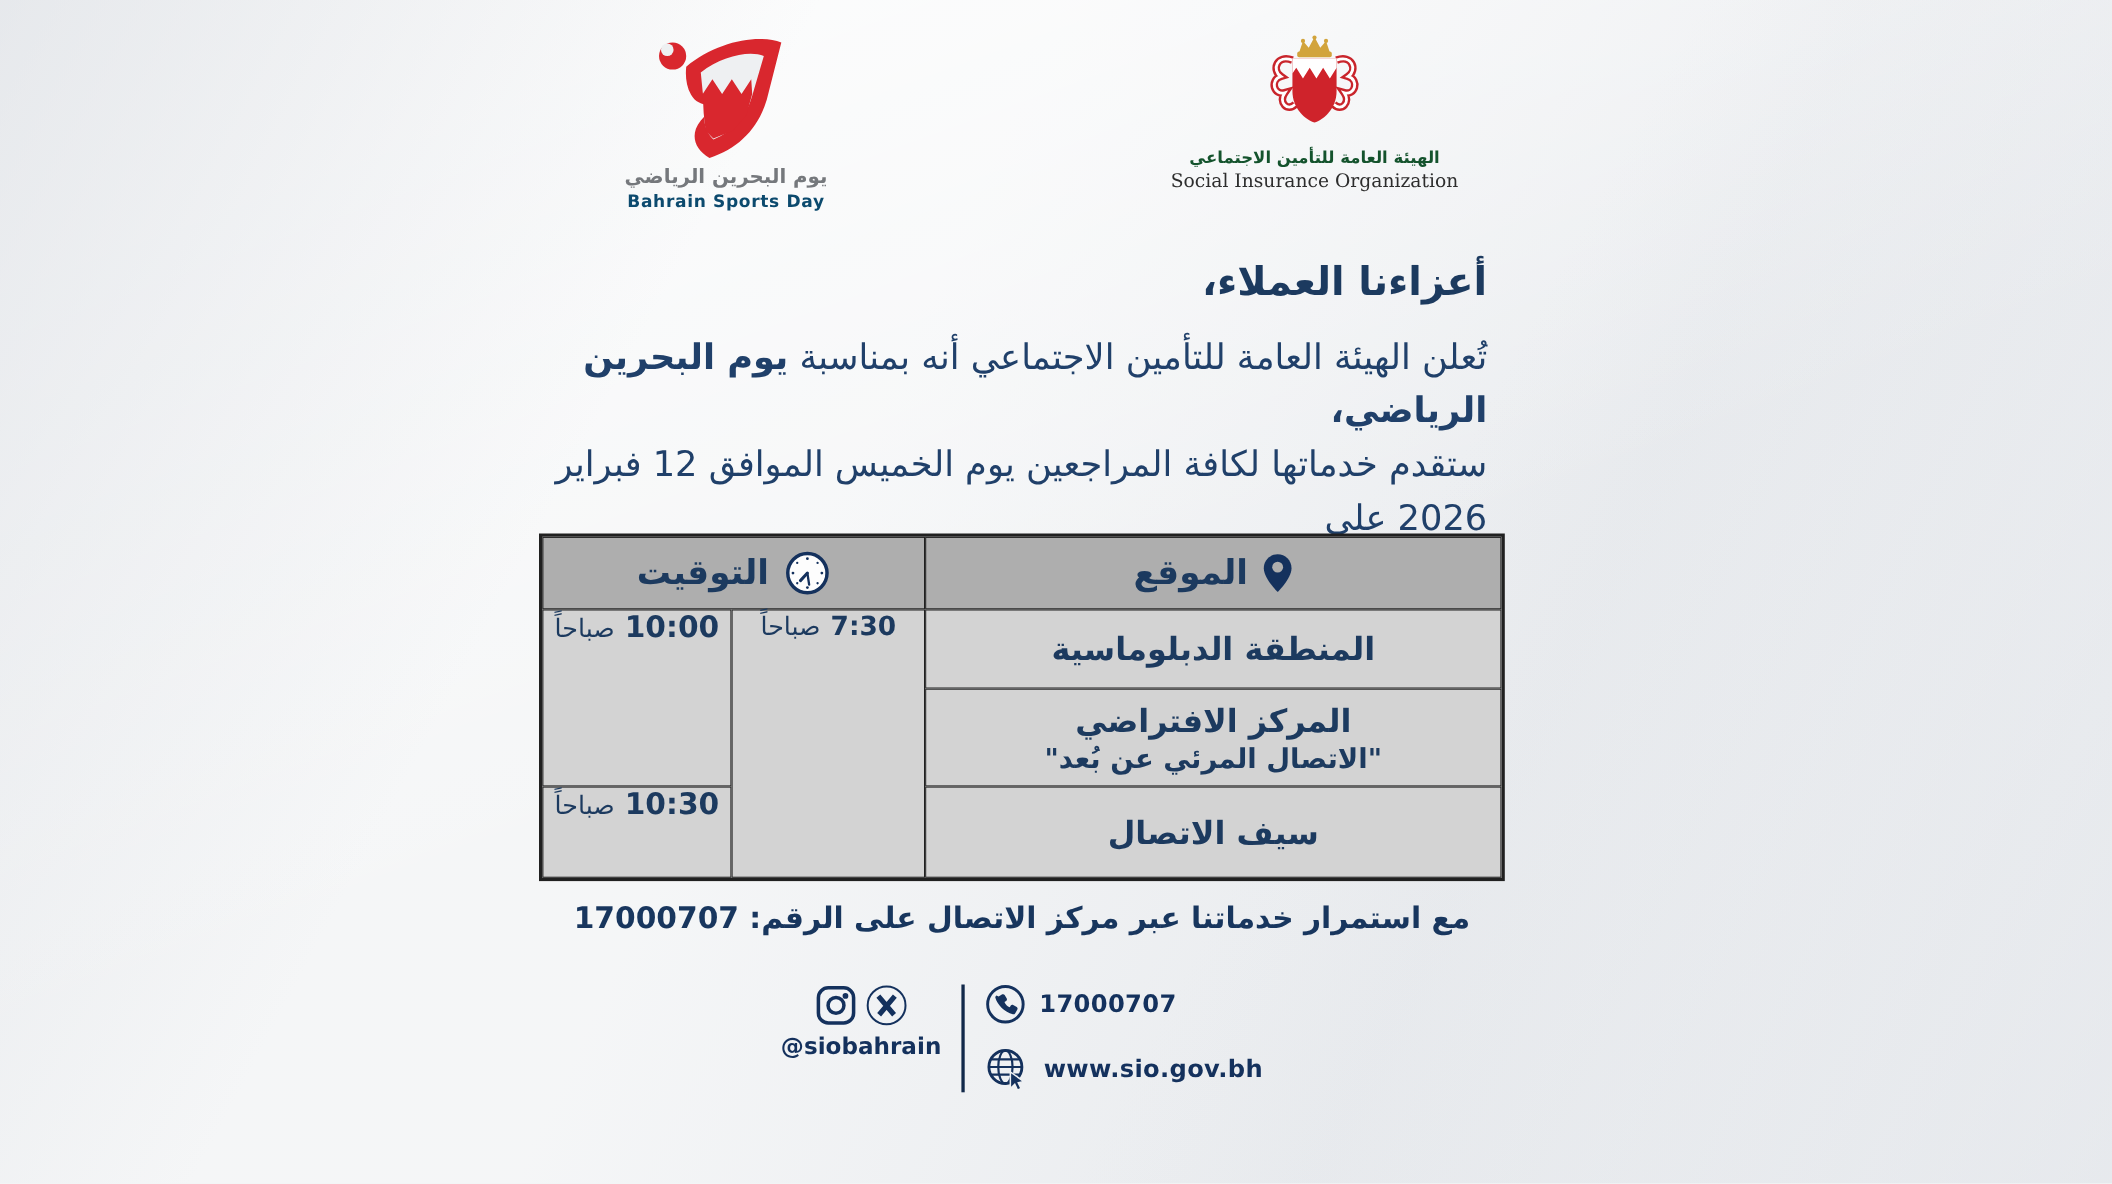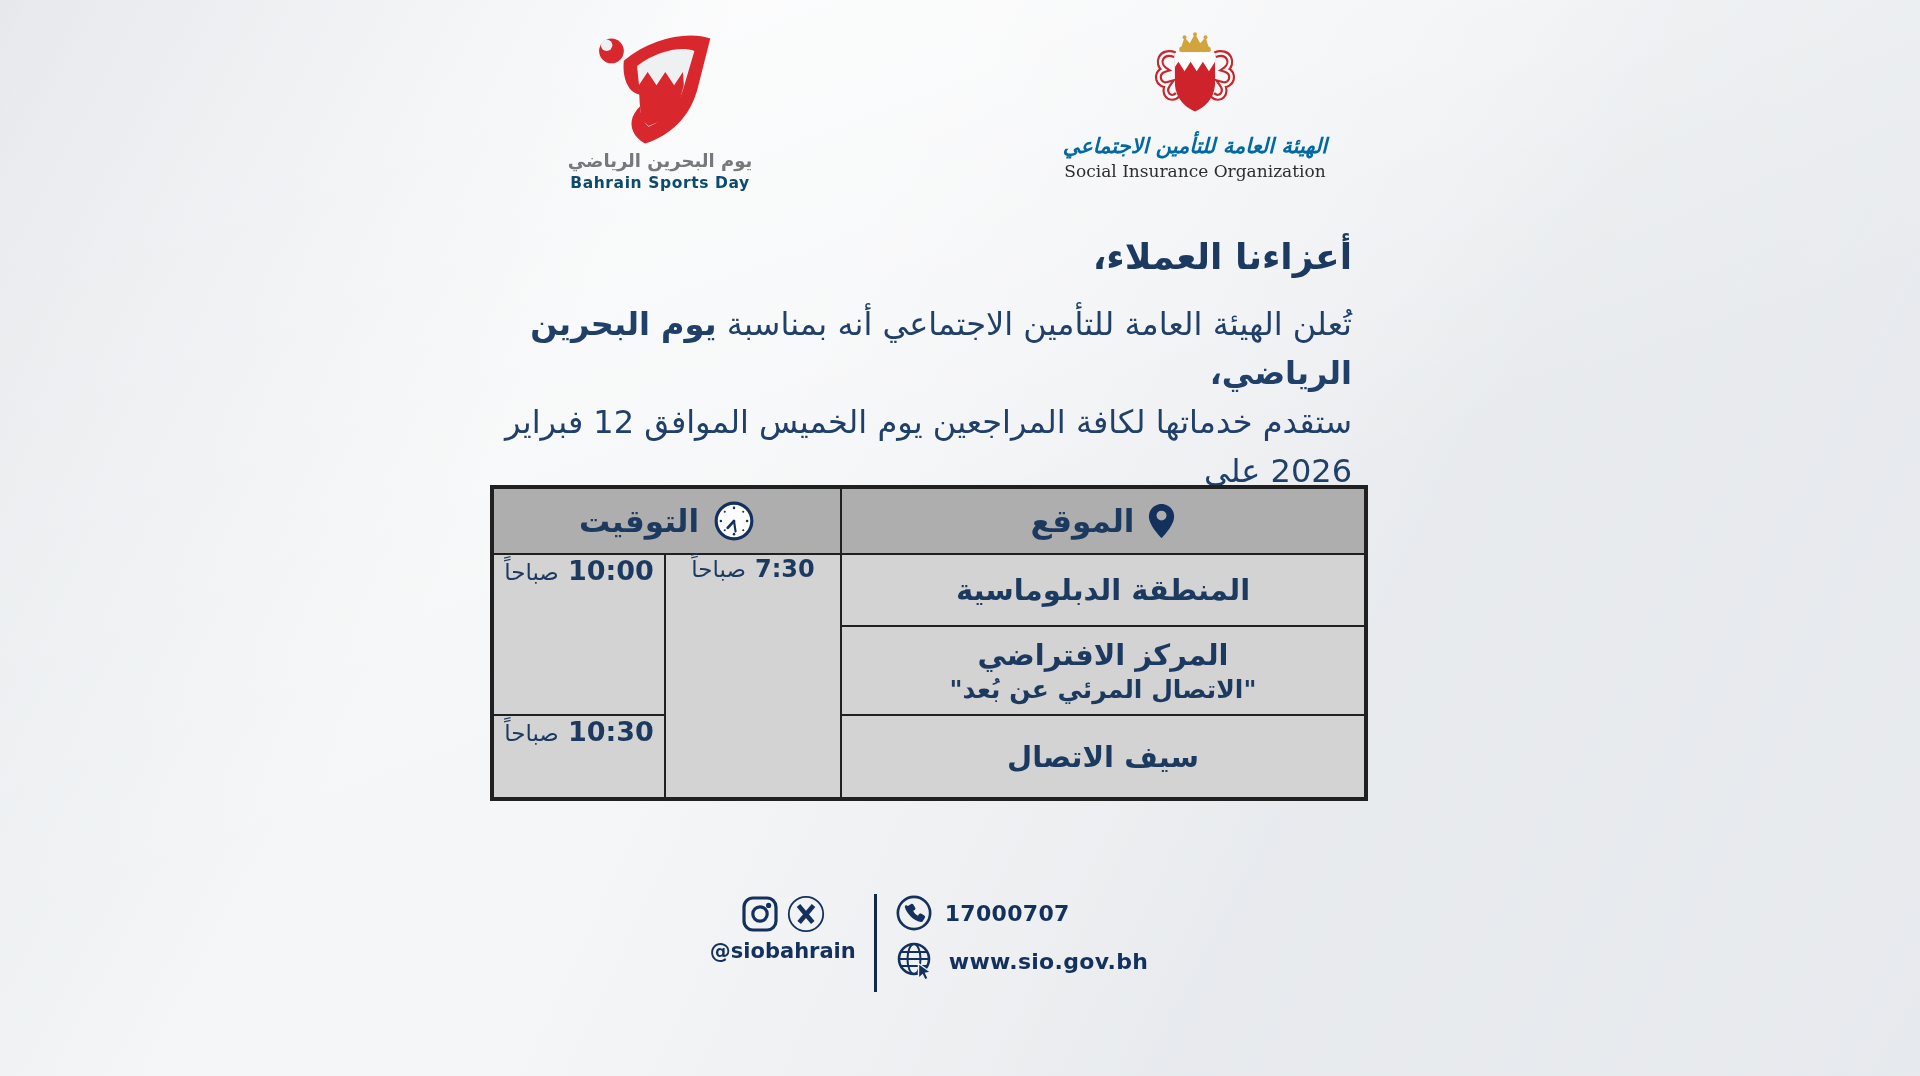--- a/index.html
+++ b/index.html
@@ -15,21 +15,21 @@
   }
 
   
   .bsd-logo{position:absolute;left:560px;top:28px;width:200px;text-align:center;}
   .bsd-logo svg{display:block;margin:0 auto;}
   .bsd-ar{font-size:18px;font-weight:bold;color:#75787c;margin-top:2px;direction:rtl;}
   .bsd-en{font-size:15.5px;font-weight:bold;color:#0c4a6e;letter-spacing:.6px;margin-top:3px;}
 
   .sio-logo{position:absolute;left:1055px;top:30px;width:280px;text-align:center;}
   .sio-logo svg{display:block;margin:0 auto;}
-  .sio-ar{font-size:21px;font-weight:bold;color:#0369a1;margin-top:4px;direction:rtl;white-space:nowrap;font-style:italic;}
+  .sio-ar{font-size:15px;font-weight:bold;color:#14532d;margin-top:4px;direction:rtl;white-space:nowrap;}
   .sio-en{font-family:"DejaVu Serif",serif;font-size:17px;color:#2d2d2d;margin-top:3px;}
 
   
   .greeting{position:absolute;left:490px;top:236px;width:862px;direction:rtl;text-align:right;
     font-size:36px;font-weight:bold;color:#1c3a5f;padding-left:0;}
   .announce{position:absolute;left:490px;top:300px;width:862px;direction:rtl;text-align:right;
     font-size:32px;line-height:49px;color:#20406a;}
   .announce .b{font-weight:bold;}
 
   
@@ -55,21 +55,21 @@
 
   
   .note{position:absolute;left:490px;top:820px;width:878px;direction:rtl;text-align:center;
     font-size:27px;font-weight:bold;color:#18365e;}
   .footer{position:absolute;left:490px;top:894px;width:878px;display:flex;justify-content:center;
     align-items:stretch;gap:18px;}
   .social-col{display:flex;flex-direction:column;align-items:center;gap:5px;}
   .social-icons{display:flex;gap:6px;align-items:center;}
   .handle{font-size:21px;font-weight:bold;color:#14315d;}
   .vdiv{width:3px;background:#12294a;height:98px;align-self:center;}
-  .contact-col{display:flex;flex-direction:column;gap:8px;direction:ltr;text-align:center;}
+  .contact-col{display:flex;flex-direction:column;gap:19px;direction:ltr;text-align:center;}
   .contact-row{display:flex;align-items:center;gap:12px;}
   .contact-txt{font-size:22px;font-weight:bold;color:#14315d;letter-spacing:.3px;}
 </style>
 </head>
 <body>
 
 <div class="canvas">
 
   <div class="bsd-logo">
     <svg width="150" height="120" viewBox="0 0 170 130">
@@ -154,20 +154,21 @@
     <div class="cell time t-a">
       <span class="t-digits">10:00</span>
       <span class="t-period">صباحاً</span>
     </div>
     <div class="cell time t-b">
       <span class="t-digits">10:30</span>
       <span class="t-period">صباحاً</span>
     </div>
   </div>
 
+  <div class="note">مع استمرار خدماتنا عبر مركز الاتصال على الرقم: 17000707</div>
 
   <div class="footer">
     <div class="social-col">
       <div class="social-icons">
         <svg width="40" height="40" viewBox="0 0 40 40">
           <rect x="4" y="4" width="32" height="32" rx="9" fill="none" stroke="#14315d" stroke-width="3.2"></rect>
           <circle cx="20" cy="20" r="7.2" fill="none" stroke="#14315d" stroke-width="3.2"></circle>
           <circle cx="28.6" cy="11.4" r="2.6" fill="#14315d"></circle>
         </svg>
         <svg width="40" height="40" viewBox="0 0 40 40">

